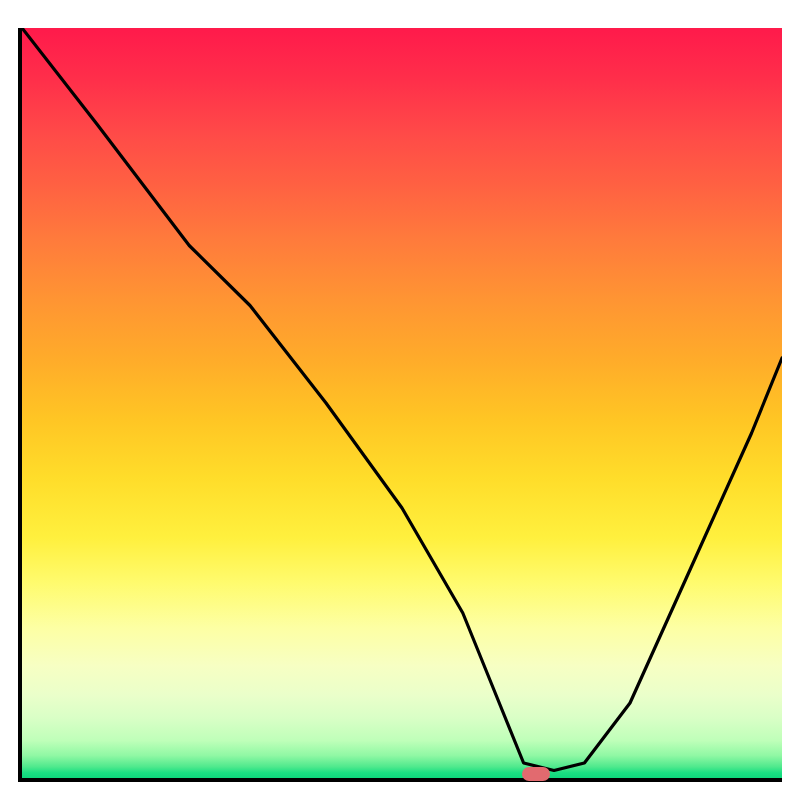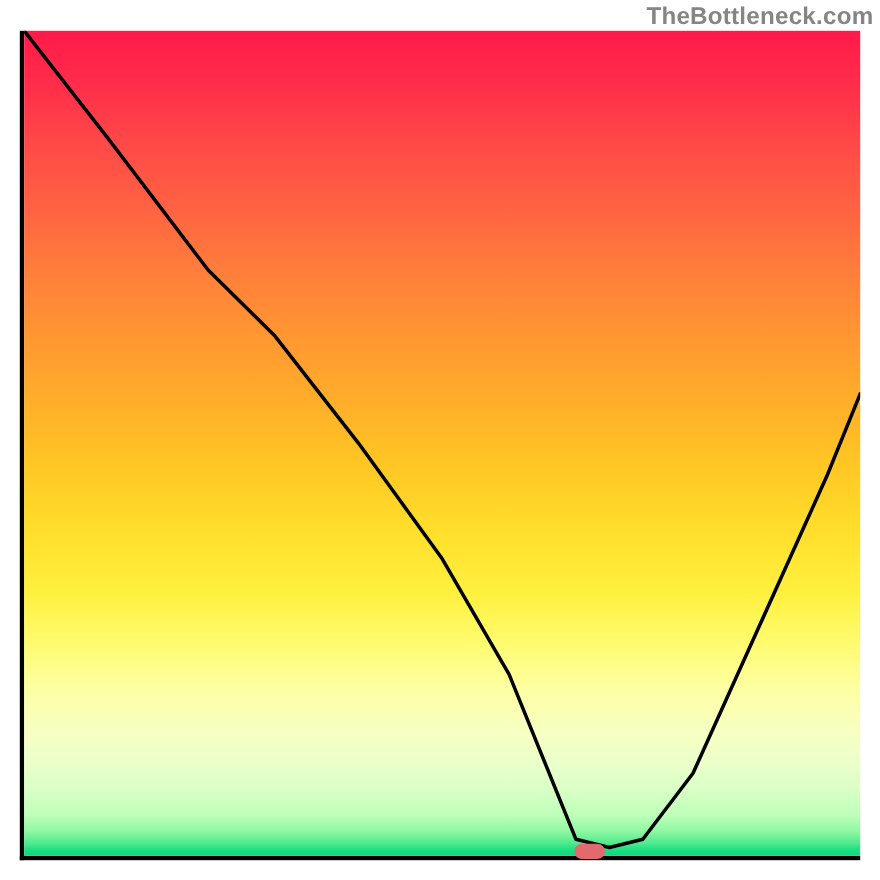--- a/index.html
+++ b/index.html
@@ -81,21 +81,20 @@
     background: #e26a6f;
     transform: translate(-50%, -50%);
     bottom: 0;
   }
 </style>
 </head>
 <body>
 
 <div class="stage">
 
-  <div class="watermark">TheBottleneck.com</div>
 
   <div class="plot-area">
     <div class="bg-gradient"></div>
 
     <svg class="curve-layer" viewBox="0 0 760 750" preserveAspectRatio="none">
       <path id="curve-path" fill="none" stroke="#000" stroke-width="3.2" stroke-linejoin="round" stroke-linecap="round" d="M0.0 0.0 L76.0 97.5 L167.2 217.5 L228.0 277.5 L304.0 375.0 L380.0 480.0 L440.8 585.0 L471.2 660.0 L501.6 735.0 L532.0 742.5 L562.4 735.0 L608.0 675.0 L668.8 540.0 L729.6 405.0 L760.0 330.0"></path>
     </svg>
 
     <div id="optimal-marker" class="marker" style="left: 514.08px; top: 746px;"></div>
   </div>

